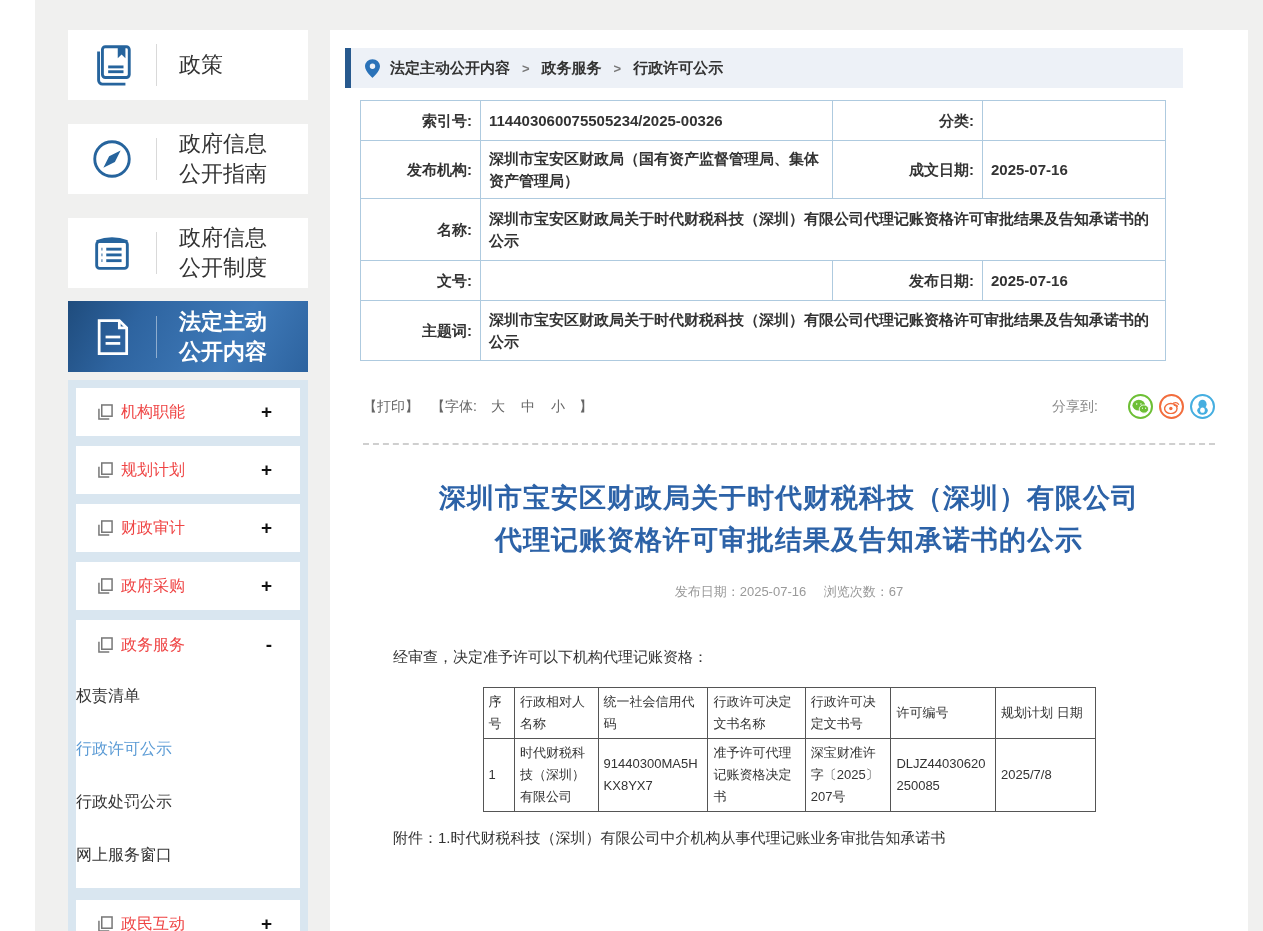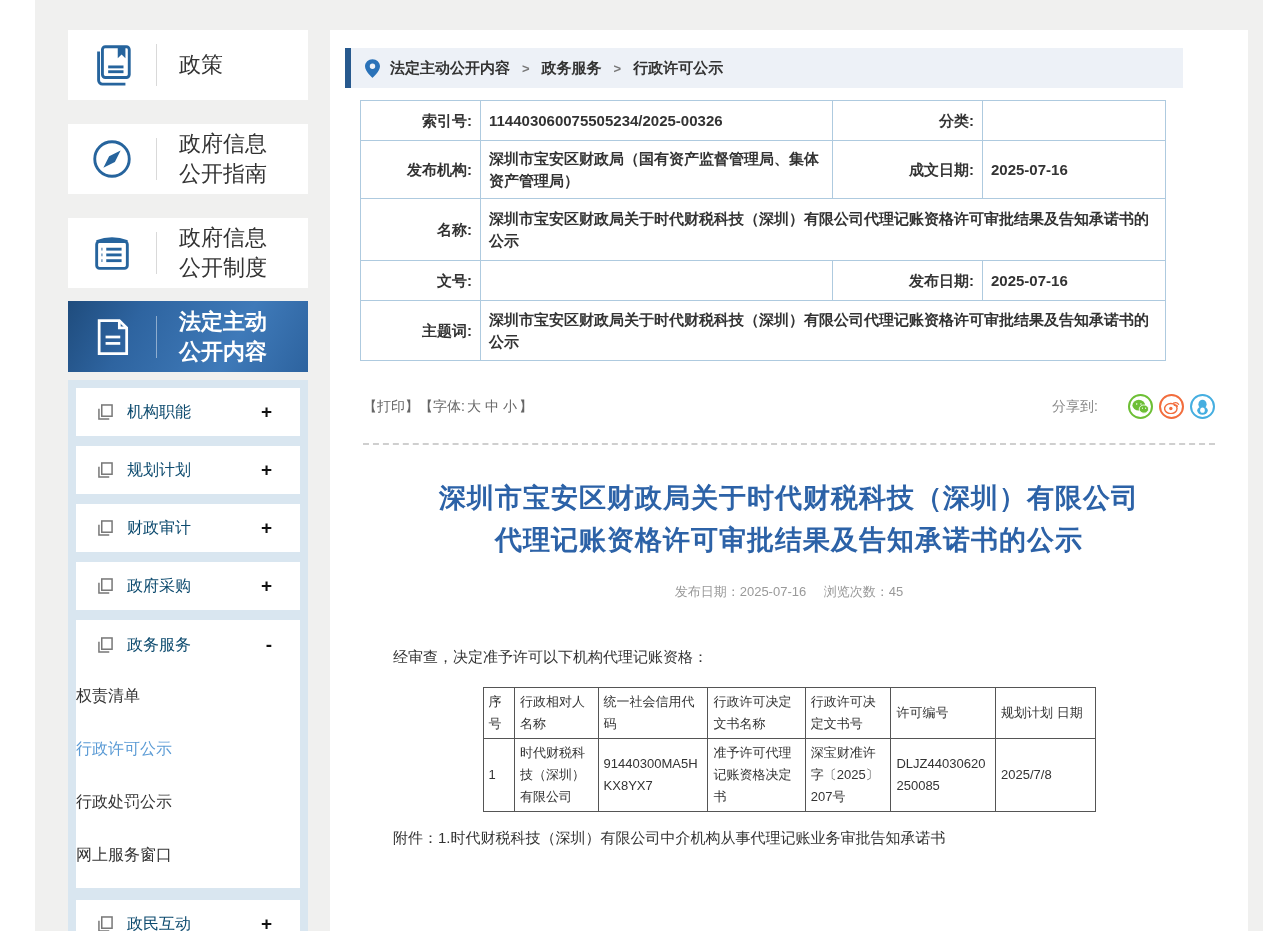--- a/index.html
+++ b/index.html
@@ -27,21 +27,21 @@
   }
   .side-card.active .vline{background:rgba(255,255,255,.45);}
   .side-card.active .card-label{color:#fff;font-weight:bold;}
 
   .menu-wrap{background:#d9e6f0;padding:8px;}
   .menu-item{
     background:#fff;height:48px;margin-bottom:10px;
     display:flex;align-items:center;cursor:pointer;
   }
   .menu-item .pages-icon{margin-left:22px;display:flex;flex:none;}
-  .menu-item .m-label{margin-left:14px;font-size:16px;color:#0c4a6e;flex:1;}
+  .menu-item .m-label{margin-left:8px;font-size:16px;color:#ef4444;flex:1;}
   .menu-item .m-toggle{font-size:19px;font-weight:bold;color:#111;margin-right:28px;flex:none;}
   .menu-group{background:#fff;margin-bottom:12px;padding-bottom:6px;}
   .menu-group .menu-item{margin-bottom:0;height:50px;background:transparent;}
   .submenu-item{
     height:53px;display:flex;align-items:center;
     font-size:16px;color:#333;cursor:pointer;
   }
   .submenu-item.active{color:#5b9bd5;}
 
   
@@ -60,21 +60,21 @@
     font-size:15px;font-weight:600;color:#333;
   }
   table.meta td{border:1px solid #aecadf;padding:6px 8px;line-height:22px;}
   td.m-label{text-align:right;white-space:nowrap;}
   .r1{height:40px;} .r2{height:58px;} .r3{height:62px;margin-top:12px;} .r4{height:40px;} .r5{height:60px;}
 
   .toolbar{
     margin:33px 33px 0;display:flex;align-items:center;
     font-size:14px;color:#666;
   }
-  .toolbar .tleft{flex:1;display:flex;align-items:center;gap:0;}
+  .toolbar .tleft{flex:1;display:flex;align-items:center;gap:12px;}
   .font-size-opt{cursor:pointer;margin:0 2px;}
   .share-label{margin-right:24px;color:#888;}
   .share-ico{
     width:25px;height:25px;border-radius:50%;margin-left:6px;cursor:pointer;
     display:flex;align-items:center;justify-content:center;background:#fff;box-sizing:border-box;
   }
   .share-ico.wechat{border:2px solid #6dbf35;}
   .share-ico.weibo{border:2px solid #f26d3d;}
   .share-ico.qq{border:2px solid #45aee0;}
 
@@ -331,21 +331,21 @@
   <div class="dashed-divider"></div>
 
   <div class="article">
     <div class="art-title">
       <div>深圳市宝安区财政局关于时代财税科技（深圳）有限公司</div>
       <div>代理记账资格许可审批结果及告知承诺书的公示</div>
     </div>
 
     <div class="art-meta">
       <span>发布日期：</span><span>2025-07-16</span><span class="gap"></span>
-      <span>浏览次数：</span><span>45</span>
+      <span>浏览次数：</span><span>67</span>
     </div>
 
     <div class="art-intro">经审查，决定准予许可以下机构代理记账资格：</div>
 
     <table class="permit">
       <colgroup>
         <col style="width:30px">
           <col style="width:80px">
           <col style="width:105px">
           <col style="width:93px">

